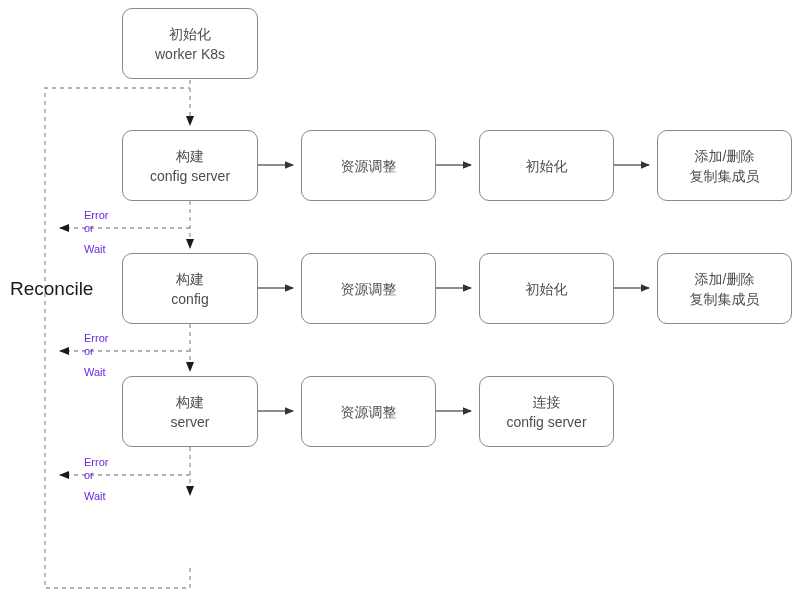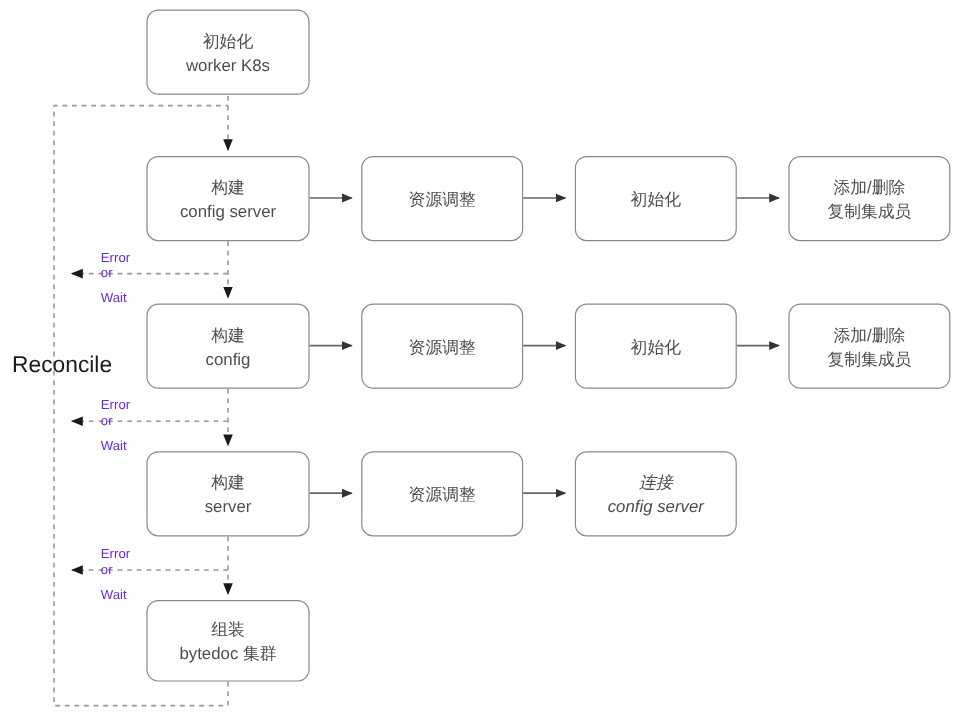--- a/index.html
+++ b/index.html
@@ -148,37 +148,33 @@
 
   <div class="node" style="left:122px; top:376px; width:136px; height:71px;">
     <span class="l1">构建</span>
     <span class="l2">server</span>
   </div>
 
   <div class="node" style="left:301px; top:376px; width:135px; height:71px;">
     <span class="l1">资源调整</span>
   </div>
 
-  <div class="node" style="left:479px; top:376px; width:135px; height:71px;font-style:italic;">
+  <div class="node" style="left:479px; top:376px; width:135px; height:71px;">
     <span class="l1">连接</span>
     <span class="l2">config server</span>
   </div>
 
-  <div class="node" style="left:122px; top:500px; width:136px; height:68px;">
-    <span class="l1">组装</span>
-    <span class="l2">bytedoc 集群</span>
-  </div>
 
   <div class="edge-label" style="left:84px; top:208px; width:44px;">Error</div>
   <div class="edge-label" style="left:84px; top:221px; width:44px;">or</div>
   <div class="edge-label" style="left:84px; top:242px; width:44px;">Wait</div>
 
   <div class="edge-label" style="left:84px; top:331px; width:44px;">Error</div>
   <div class="edge-label" style="left:84px; top:344px; width:44px;">or</div>
   <div class="edge-label" style="left:84px; top:365px; width:44px;">Wait</div>
 
   <div class="edge-label" style="left:84px; top:455px; width:44px;">Error</div>
   <div class="edge-label" style="left:84px; top:468px; width:44px;">or</div>
   <div class="edge-label" style="left:84px; top:489px; width:44px;">Wait</div>
 
-  <div class="big-label" style="left:10px; top:278px;margin-top:16px;">Reconcile</div>
+  <div class="big-label" style="left:10px; top:278px;">Reconcile</div>
 
 </div>
 
 </body></html>

